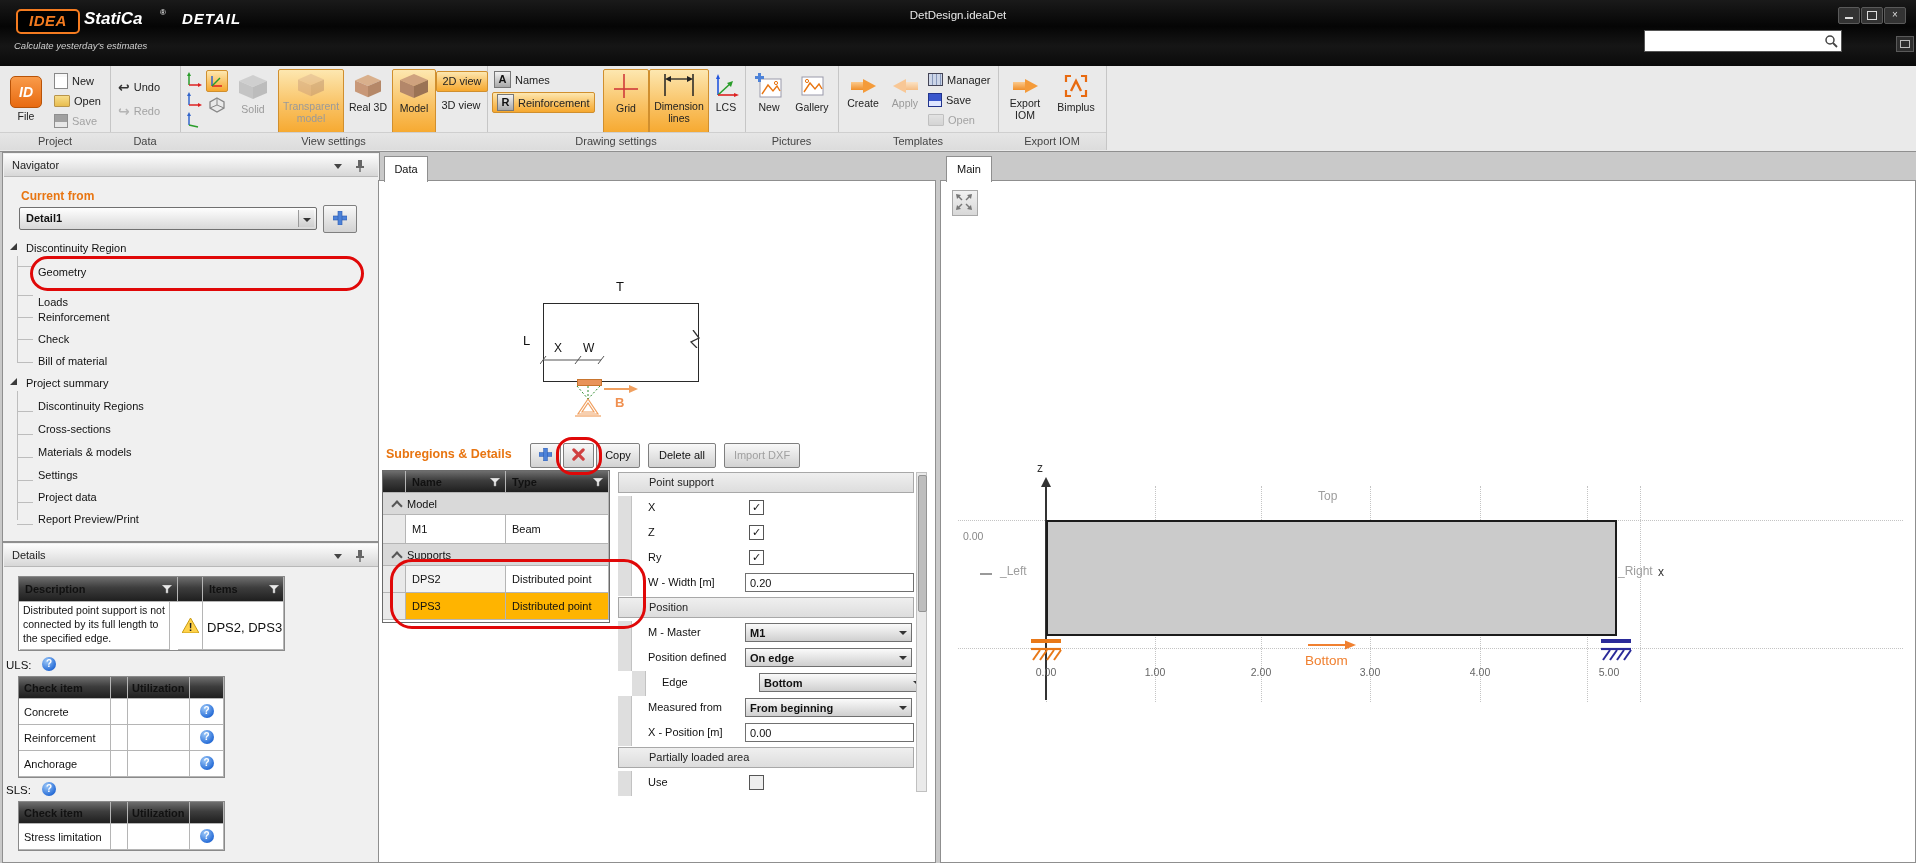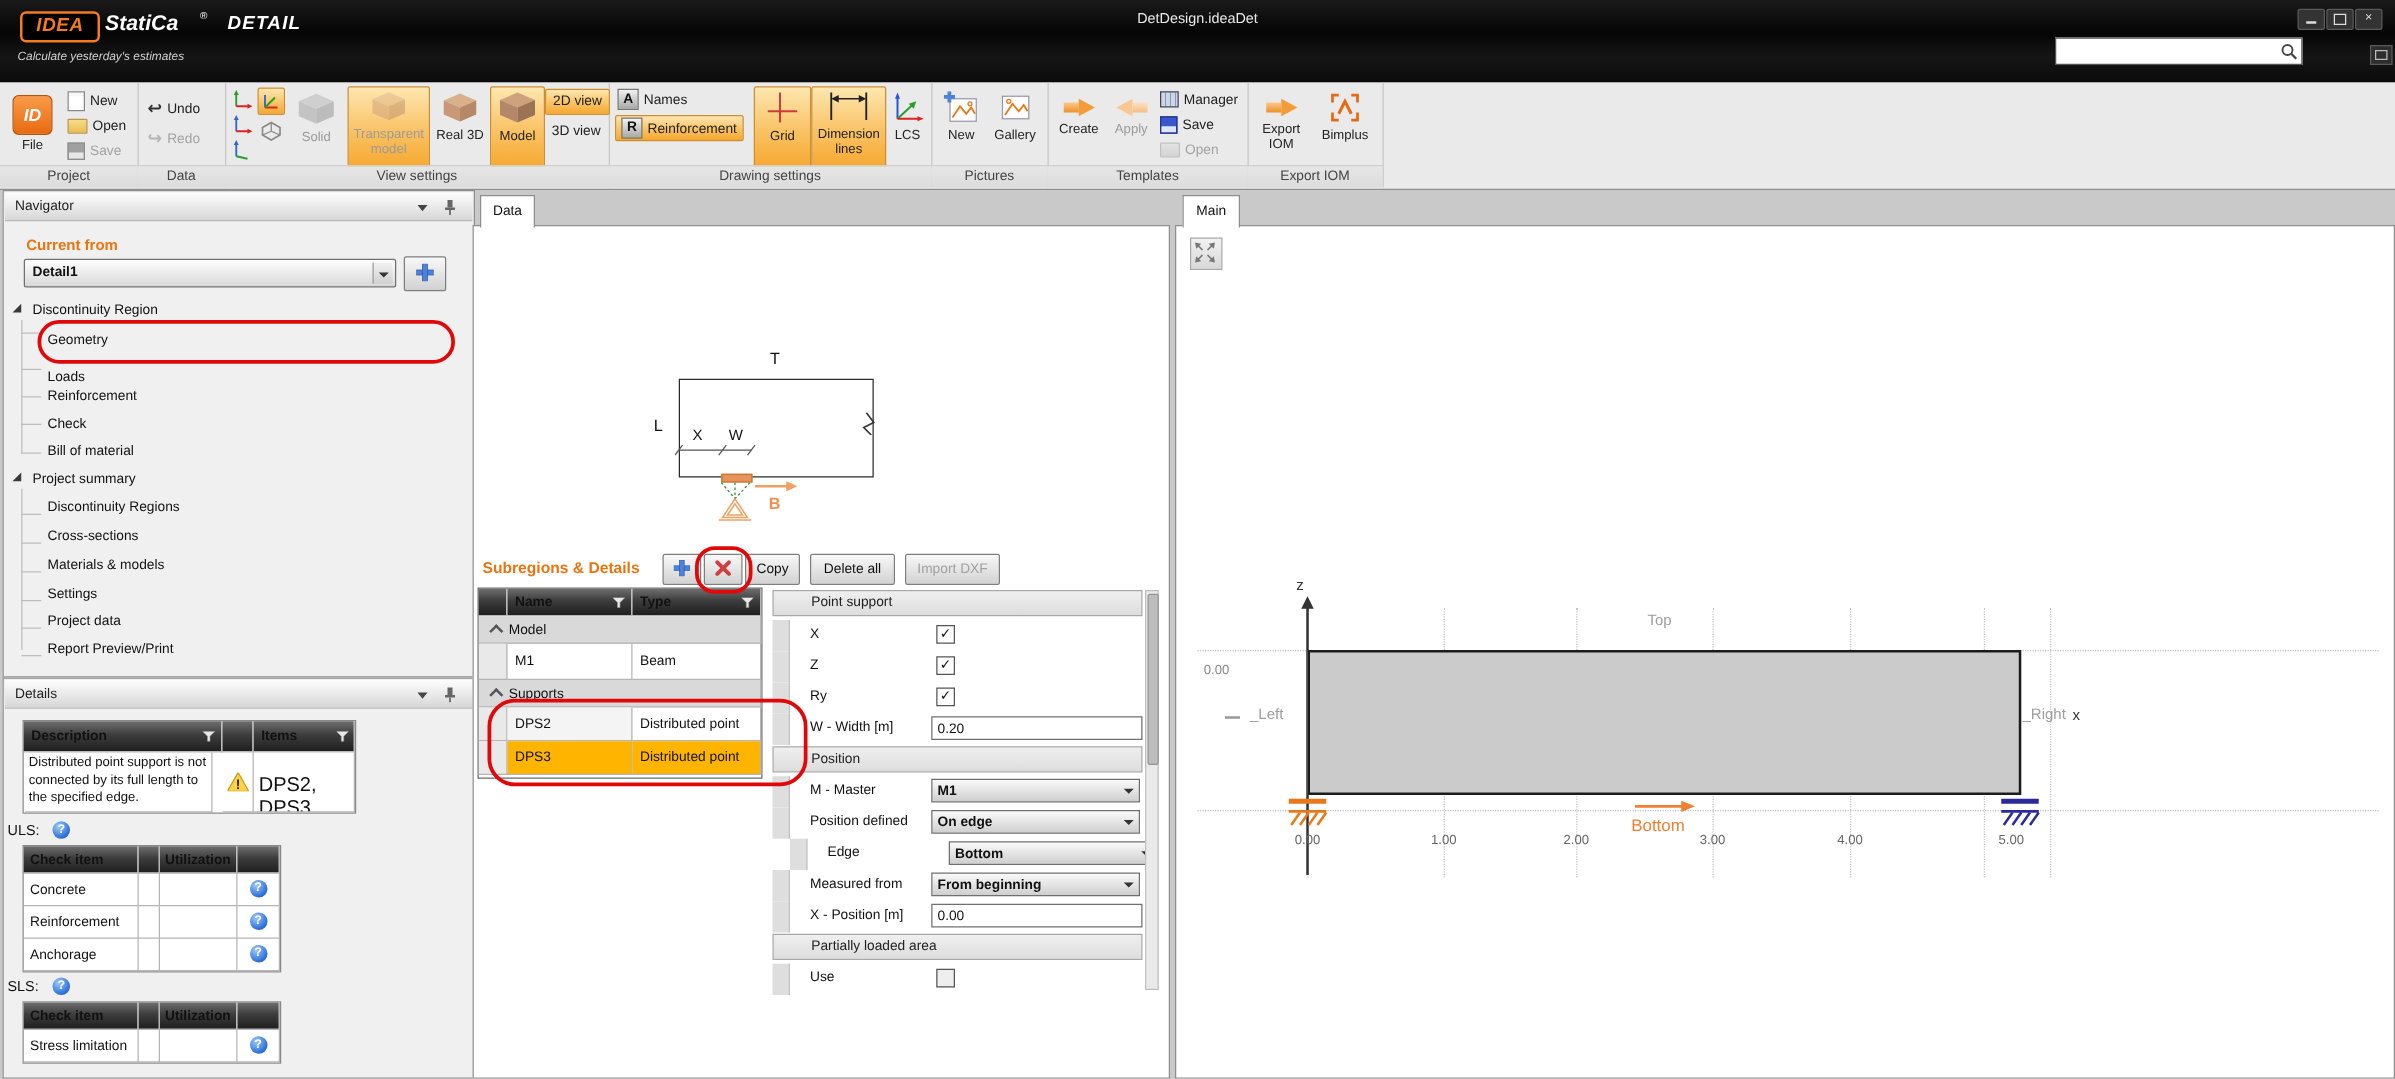--- a/index.html
+++ b/index.html
@@ -411,21 +411,21 @@
         <polygon points="0,0 10,0 6,4 6,8 4,8 4,4" fill="#e8e8e8" stroke="#999" stroke-width=".5"></polygon>
       </svg>
   </div>
   <div class="cell" style="left:1px;top:25px;width:150px;height:48px;font-size:10.5px;line-height:1.32;padding:2px 3px;">Distributed point support is not connected by its full length to the specified edge.</div>
   <div class="cell" style="left:159px;top:25px;width:25px;height:48px;">
     <svg style="margin:16px 0 0 4px;" width="17" height="15" viewBox="0 0 17 15">
         <polygon points="8.5,0 17,15 0,15" fill="#ffd24a" stroke="#c79a12" stroke-width="1"></polygon>
         <text x="8.5" y="13" font-size="11" font-weight="bold" text-anchor="middle" fill="#222">!</text>
       </svg>
   </div>
-  <div class="cell" style="left:184px;top:25px;width:81px;height:48px;font-size:16px;padding:18px 0 0 4px;">DPS2, DPS3</div>
+  <div class="cell" style="left:184px;top:25px;width:81px;height:48px;font-size:13px;padding:18px 0 0 4px;">DPS2, DPS3</div>
 </div>
 
 <div class="abs nw" style="left:6px;top:659px;font-size:11.5px;color:#111;">ULS:</div>
 <span class="abs help" style="left:42px;top:657px;">?</span>
 <div class="tbl" style="left:18px;top:676px;width:205px;height:100px;">
   <div class="cell dkhead" style="left:0;top:0;width:92px;height:22px;line-height:22px;padding-left:5px;">Check item</div>
   <div class="cell dkhead" style="left:92px;top:0;width:17px;height:22px;"></div>
   <div class="cell dkhead" style="left:109px;top:0;width:62px;height:22px;line-height:22px;padding-left:4px;">Utilization</div>
   <div class="cell dkhead" style="left:171px;top:0;width:34px;height:22px;"></div>
   <div class="cell" style="left:0;top:22px;width:92px;height:26px;line-height:26px;padding-left:5px;">Concrete</div>

